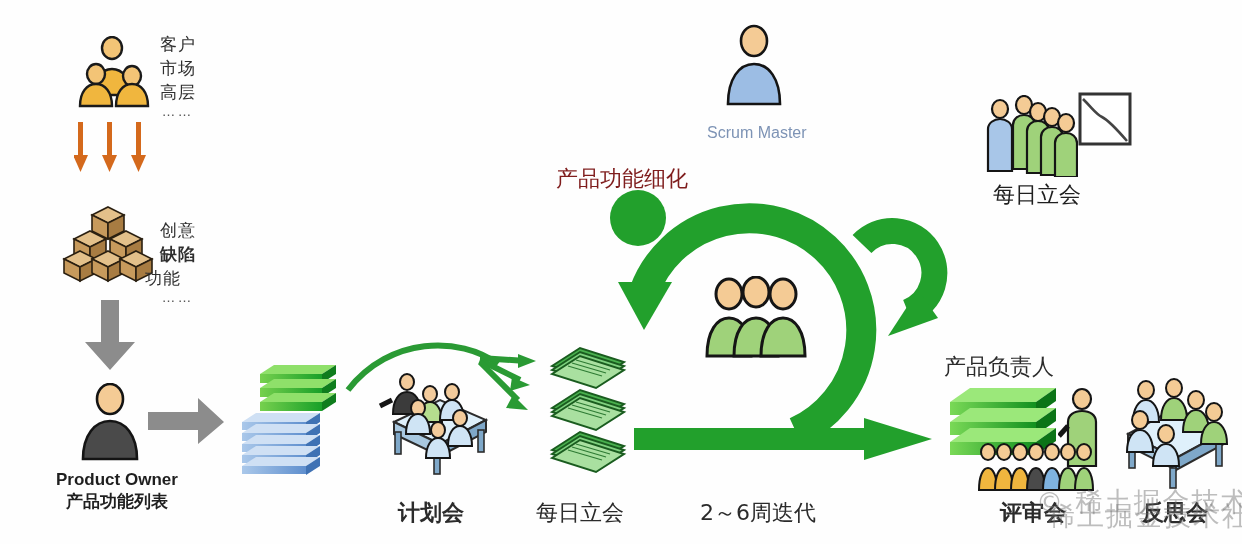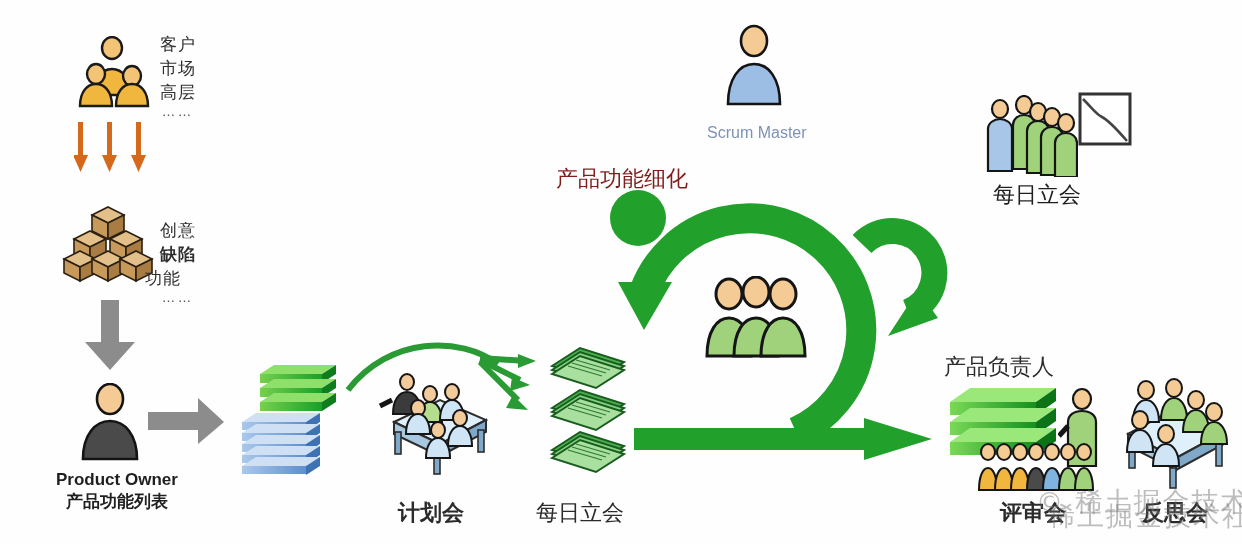--- a/index.html
+++ b/index.html
@@ -284,20 +284,21 @@
     </svg>
   </div>
 
   <div class="abs" style="left:634px;top:418px;">
     <svg width="300" height="44" viewBox="0 0 300 44">
       <rect x="0" y="10" width="232" height="22" fill="#22a02c"></rect>
       <polygon points="298,21 230,0 230,42" fill="#22a02c"></polygon>
     </svg>
   </div>
 
+  <div class="capt cn" style="left:700px;top:498px;">2～6周迭代</div>
 
   <div class="abs" style="left:986px;top:95px;">
     <svg width="92" height="82" viewBox="0 0 92 82">
       <g stroke="#151515" stroke-width="2.2">
 
         <ellipse cx="14" cy="14" rx="8" ry="9" fill="#f4cb95"></ellipse>
         <path d="M2 76 L2 34 C2 28 8 24 14 24 C20 24 26 28 26 34 L26 76z" fill="#a8c6e8"></path>
 
         <ellipse cx="38" cy="10" rx="8" ry="9" fill="#f4cb95"></ellipse>
         <path d="M27 74 L27 30 C27 24 32 20 38 20 C44 20 49 24 49 30 L49 74z" fill="#9fd27a"></path>

